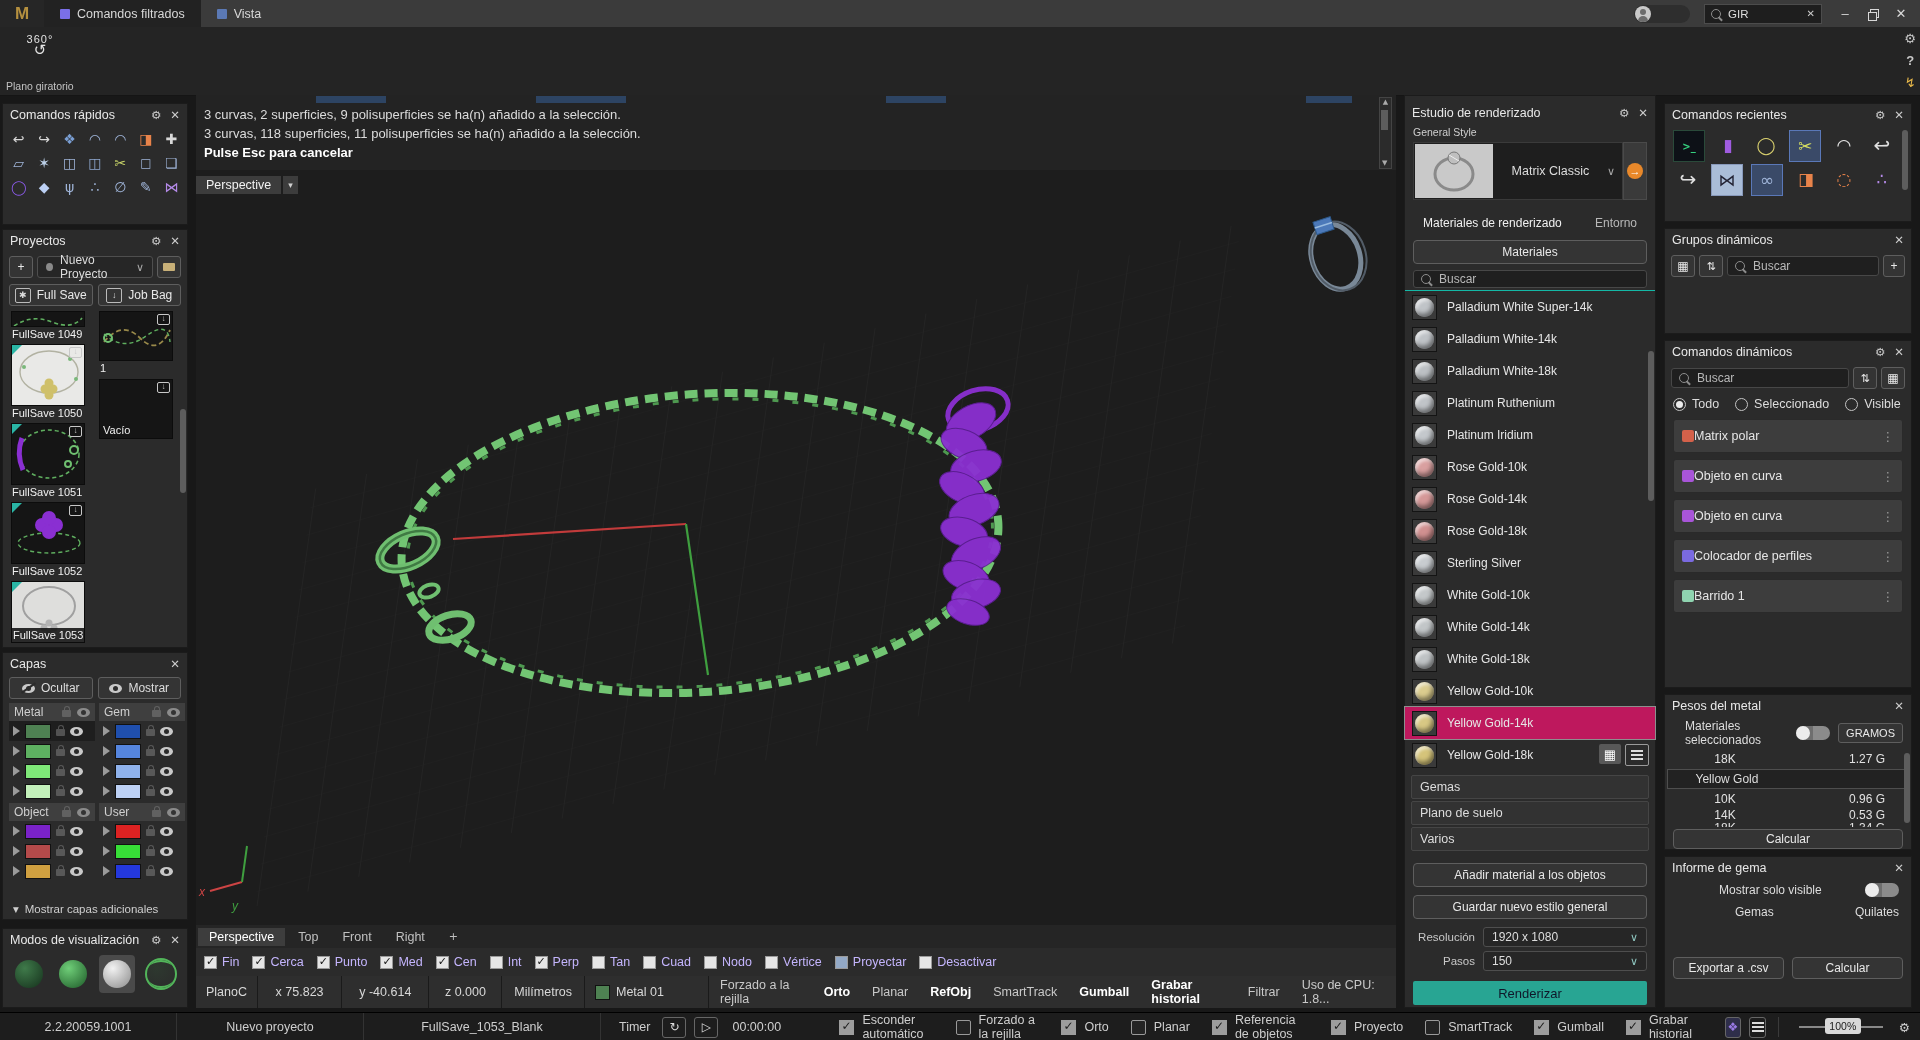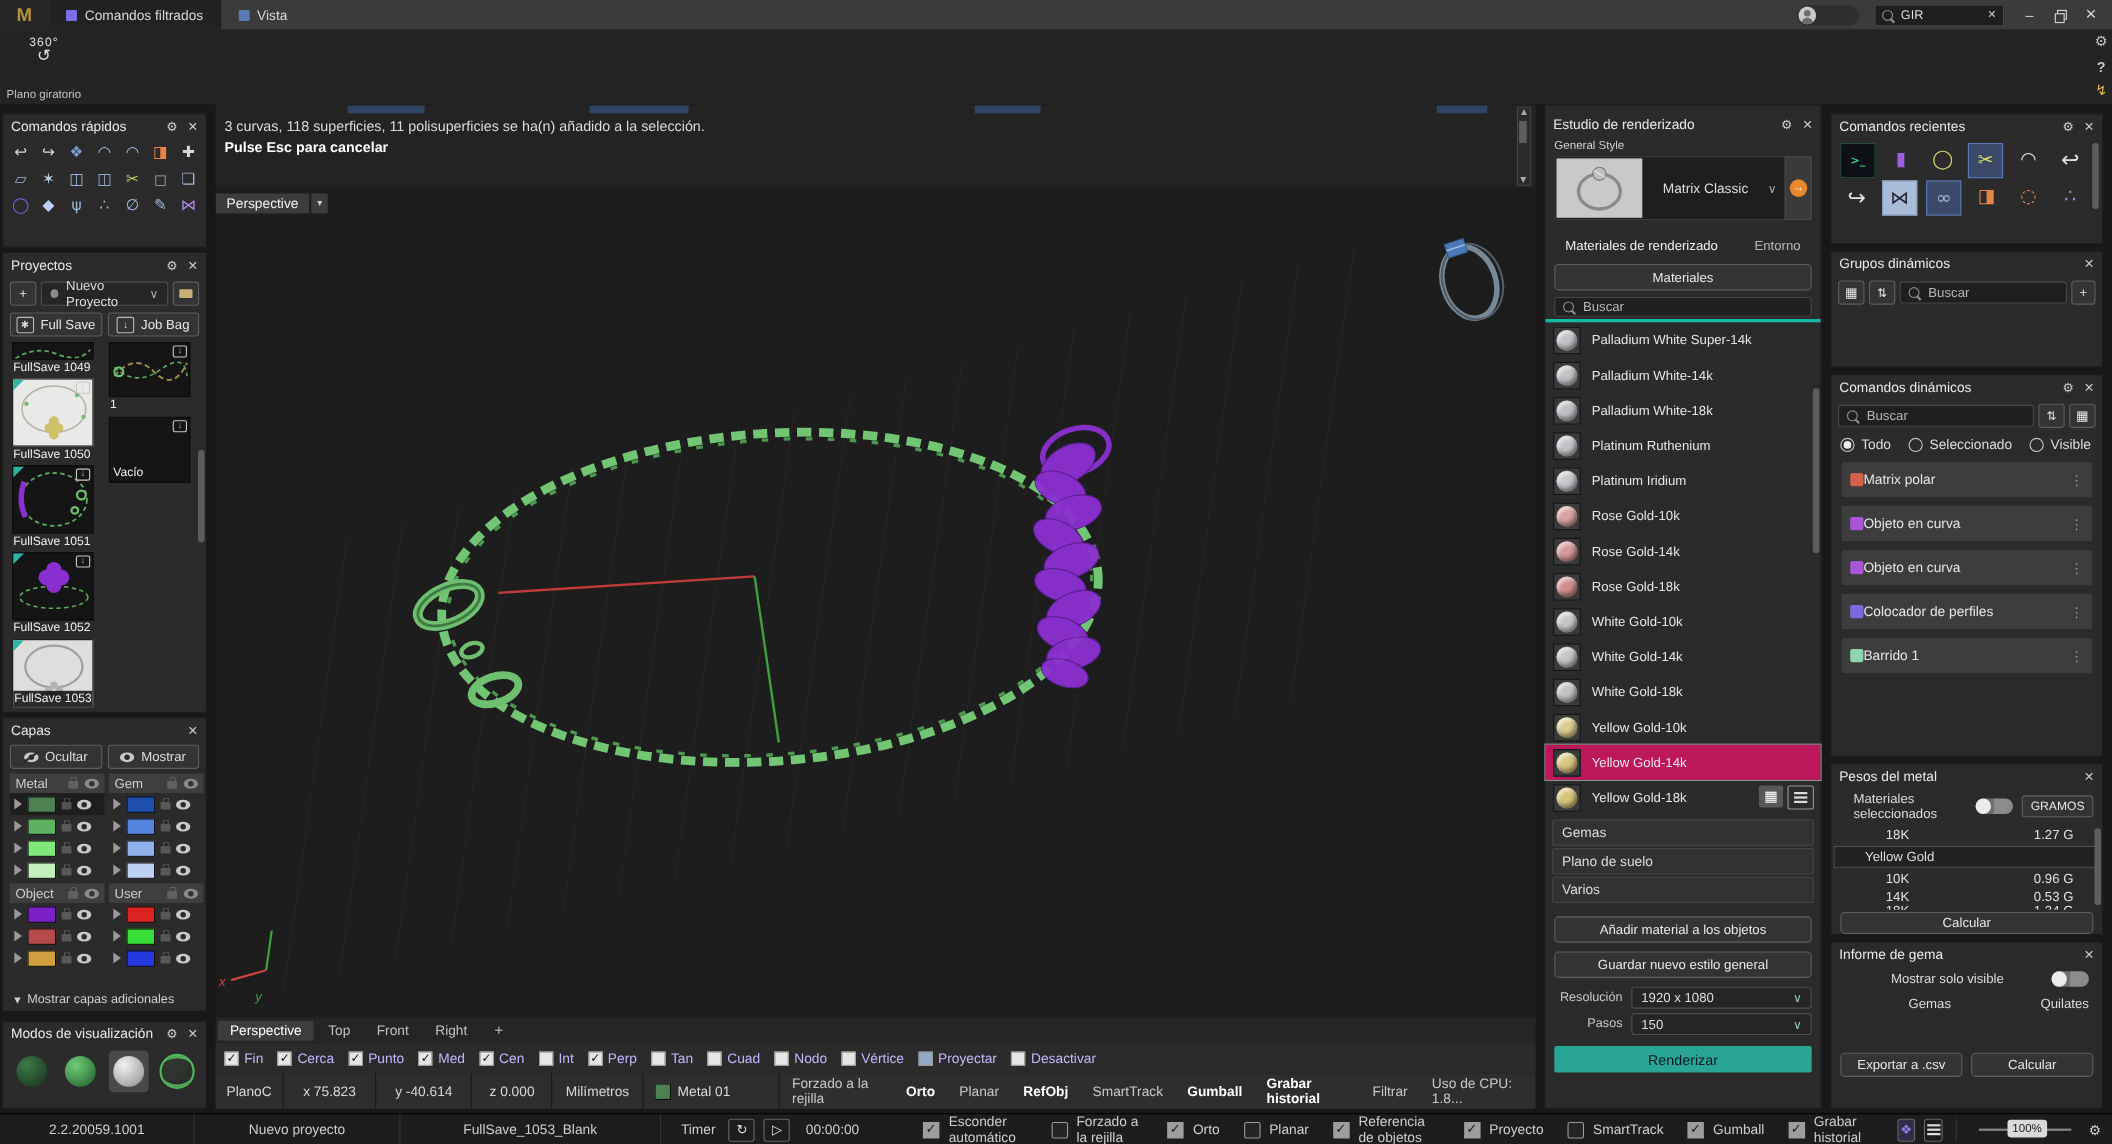--- a/index.html
+++ b/index.html
@@ -460,20 +460,21 @@
     </div>
   </div>
 
   <div id="vp">
     <div id="cmd">
       <span class="frag" style="left:120px;width:70px"></span>
       <span class="frag" style="left:340px;width:90px"></span>
       <span class="frag" style="left:690px;width:60px"></span>
       <span class="frag" style="left:1110px;width:46px"></span>
       <div id="cmdtxt">
+        <div>3 curvas, 2 superficies, 9 polisuperficies se ha(n) añadido a la selección.</div>
         <div>3 curvas, 118 superficies, 11 polisuperficies se ha(n) añadido a la selección.</div>
         <div style="font-weight:bold;color:#fff">Pulse Esc para cancelar</div>
       </div>
       <div id="cmdsb">
         <span class="ico">▲</span>
         <span class="th"></span>
         <span class="ico" style="position:absolute;bottom:1px;left:2px">▼</span>
       </div>
     </div>
     <div id="canvas">
@@ -643,21 +644,21 @@
     </div>
     <div style="display:flex;justify-content:space-between;padding:14px 18px 8px;font-size:12px">
       <span style="color:#f0f0f0">Materiales de renderizado</span>
       <span style="color:#b8b8b8">Entorno</span>
     </div>
     <div class="btn" style="margin:2px 8px;height:24px;border-radius:4px">Materiales</div>
     <div class="search" style="margin:6px 8px 2px;height:18px">
       <span class="mag"></span>
       <span>Buscar</span>
     </div>
-    <div style="position:relative;border-top:3px solid #14b8a6">
+    <div style="position:relative;border-top:1px solid #14b8a6">
       <div class="matrow">
           <span class="msw">
             <i style="background: rgb(192, 196, 200);"></i>
           </span>
           <span class="matlabel">Palladium White Super-14k</span>
         </div>
       <div class="matrow">
           <span class="msw">
             <i style="background: rgb(191, 195, 199);"></i>
           </span>
@@ -691,20 +692,26 @@
           <span class="msw">
             <i style="background: rgb(213, 152, 152);"></i>
           </span>
           <span class="matlabel">Rose Gold-14k</span>
         </div>
       <div class="matrow">
           <span class="msw">
             <i style="background: rgb(209, 144, 144);"></i>
           </span>
           <span class="matlabel">Rose Gold-18k</span>
+        </div>
+      <div class="matrow">
+          <span class="msw">
+            <i style="background: rgb(200, 204, 208);"></i>
+          </span>
+          <span class="matlabel">Sterling Silver</span>
         </div>
       <div class="matrow">
           <span class="msw">
             <i style="background: rgb(196, 200, 202);"></i>
           </span>
           <span class="matlabel">White Gold-10k</span>
         </div>
       <div class="matrow">
           <span class="msw">
             <i style="background: rgb(194, 198, 200);"></i>

